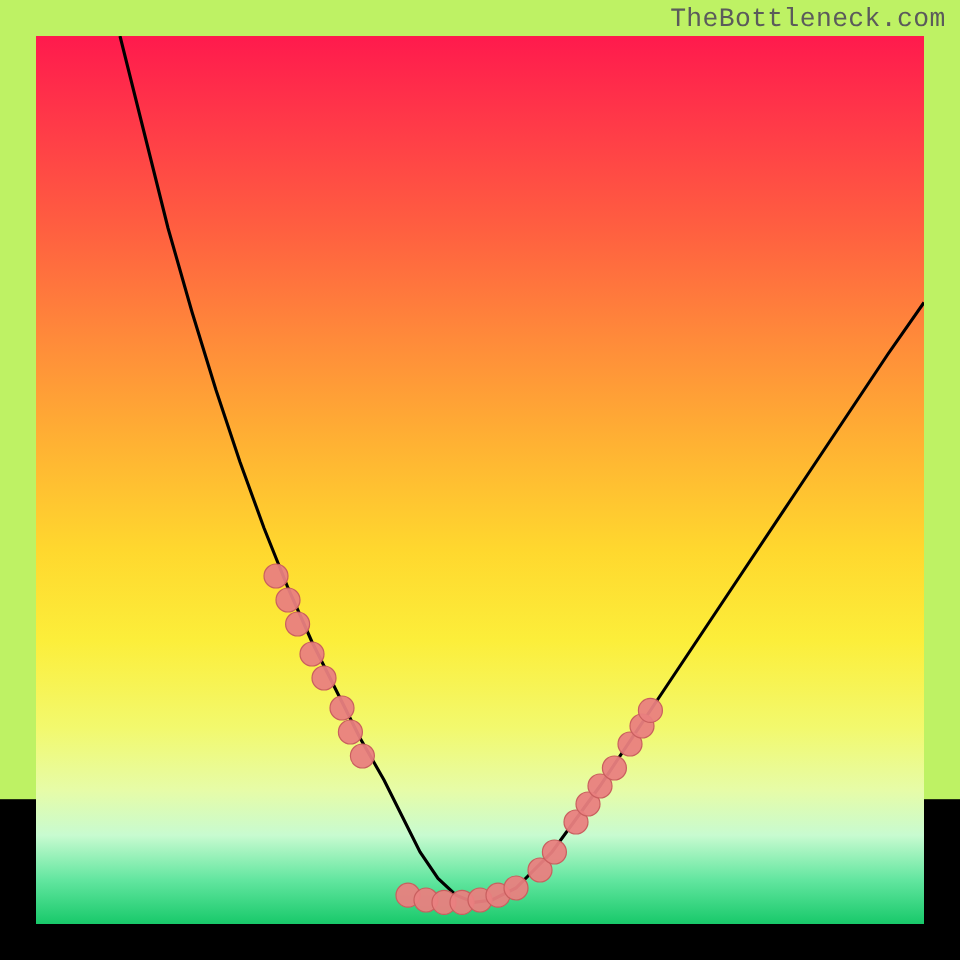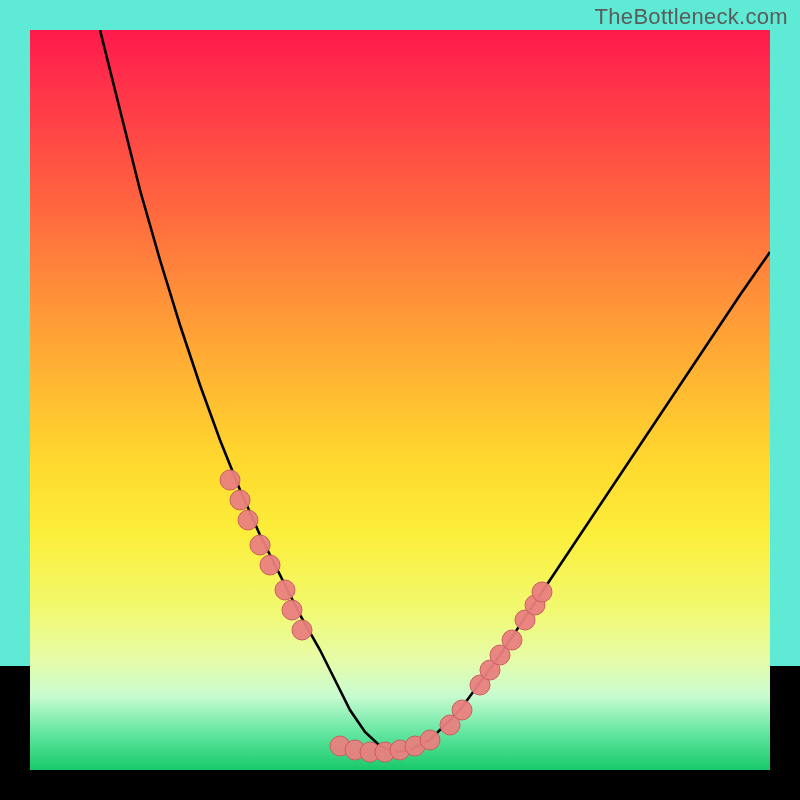--- a/index.html
+++ b/index.html
@@ -10,21 +10,22 @@
     overflow: hidden;
     background: #000;
     font-family: Arial, Helvetica, sans-serif;
   }
   .frame {
     position: absolute;
     top: 0;
     left: 0;
     width: 800px;
     height: 666px;
-    background: #5eead4;
+    background: #bef264;
+    font-family: Liberation Mono, monospace;
   }
   .plot {
     position: absolute;
     top: 30px;
     left: 30px;
     width: 740px;
     height: 740px;
     background: linear-gradient(
       to bottom,
       #ff1a4d 0%,

